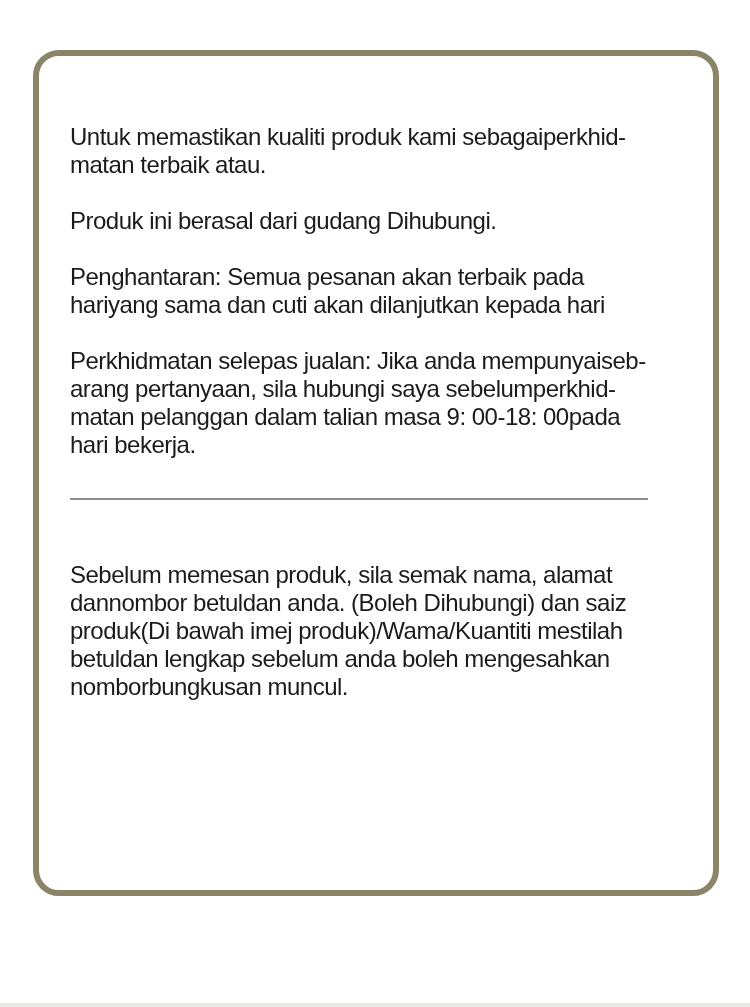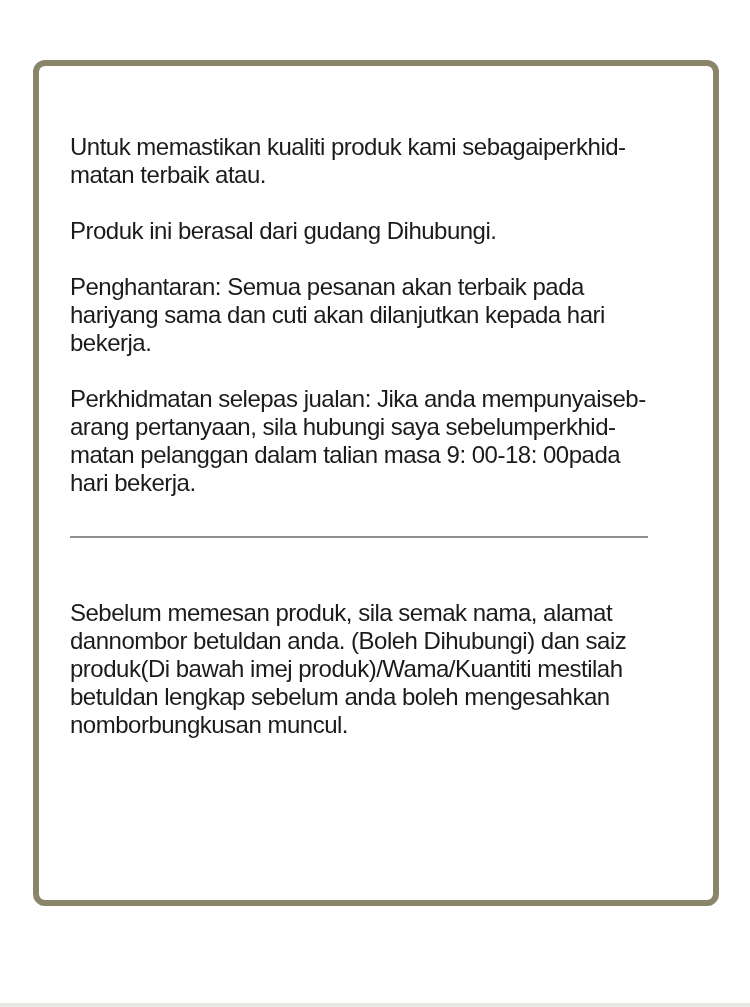--- a/index.html
+++ b/index.html
@@ -10,26 +10,26 @@
   body {
     width: 750px;
     height: 1007px;
     position: relative;
     overflow: hidden;
     font-family: "Liberation Sans", sans-serif;
   }
   .notice-box {
     position: absolute;
     left: 33px;
-    top: 60px;
+    top: 50px;
     width: 686px;
     height: 846px;
     box-sizing: border-box;
     border: 6px solid #8a8469;
-    border-radius: 12px;
+    border-radius: 26px;
     background: #ffffff;
   }
   .notice-content {
     padding: 67px 16px 0 31px;
     color: #1b1b1b;
     font-size: 24px;
     line-height: 28px;
     letter-spacing: -0.5px;
   }
   .para {
@@ -67,21 +67,20 @@
       <span class="line">matan terbaik atau.</span>
     </p>
 
     <p class="para">
       <span class="line">Produk ini berasal dari gudang Dihubungi.</span>
     </p>
 
     <p class="para">
       <span class="line">Penghantaran: Semua pesanan akan terbaik pada</span>
       <span class="line">hariyang sama dan cuti akan dilanjutkan kepada hari</span>
-      <span class="line">bekerja.</span>
     </p>
 
     <p class="para">
       <span class="line">Perkhidmatan selepas jualan: Jika anda mempunyaiseb-</span>
       <span class="line">arang pertanyaan, sila hubungi saya sebelumperkhid-</span>
       <span class="line">matan pelanggan dalam talian masa 9: 00-18: 00pada</span>
       <span class="line">hari bekerja.</span>
     </p>
 
     <hr class="section-divider">

